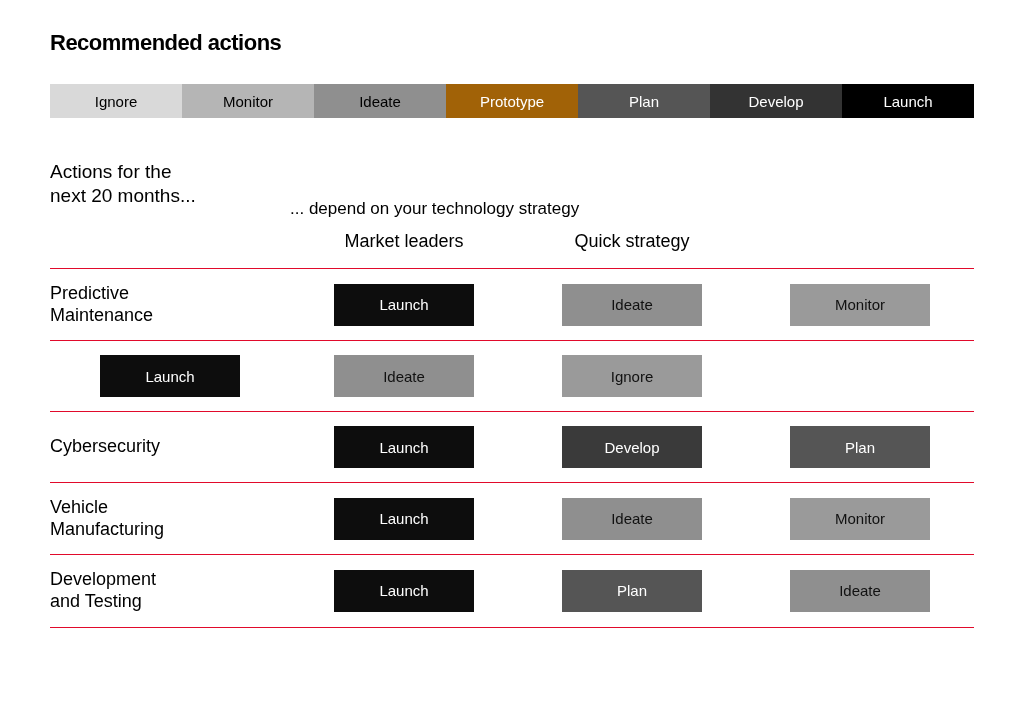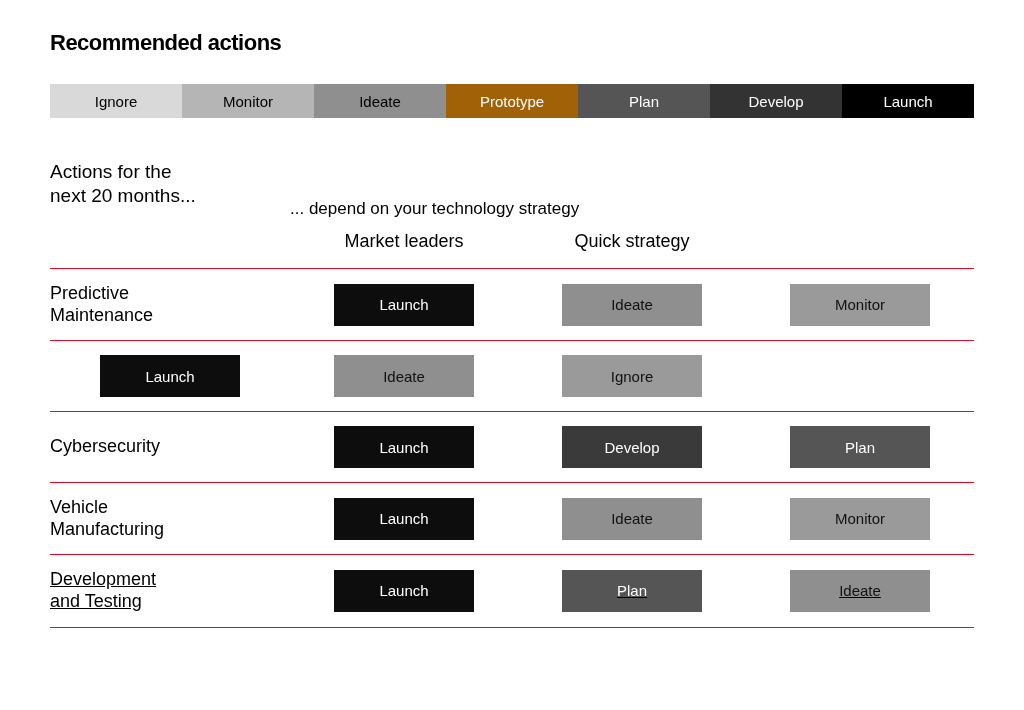--- a/index.html
+++ b/index.html
@@ -173,21 +173,21 @@
         <div class="pill" data-bg="#0d0d0d" style="background: rgb(13, 13, 13); color: rgb(255, 255, 255);">Launch</div>
       </div>
     <div class="cell">
         <div class="pill" data-bg="#8f8f8f" style="background: rgb(143, 143, 143); color: rgb(17, 17, 17);">Ideate</div>
       </div>
     <div class="cell">
         <div class="pill" data-bg="#9a9a9a" style="background: rgb(154, 154, 154); color: rgb(17, 17, 17);">Monitor</div>
       </div>
   </div>
 
-  <div class="row" style="border-top-color: rgb(225, 10, 43); border-bottom-color: rgb(225, 10, 43); text-decoration: underline;">
+  <div class="row" style="border-top-color: rgb(225, 10, 43); border-bottom-color: rgb(225, 10, 43);">
     <div class="row-label">
       <span>Development</span><br>
       <span>and Testing</span>
     </div>
     <div class="cell">
         <div class="pill" data-bg="#0d0d0d" style="background: rgb(13, 13, 13); color: rgb(255, 255, 255);">Launch</div>
       </div>
     <div class="cell">
         <div class="pill" data-bg="#555555" style="background: rgb(85, 85, 85); color: rgb(255, 255, 255);">Plan</div>
       </div>

